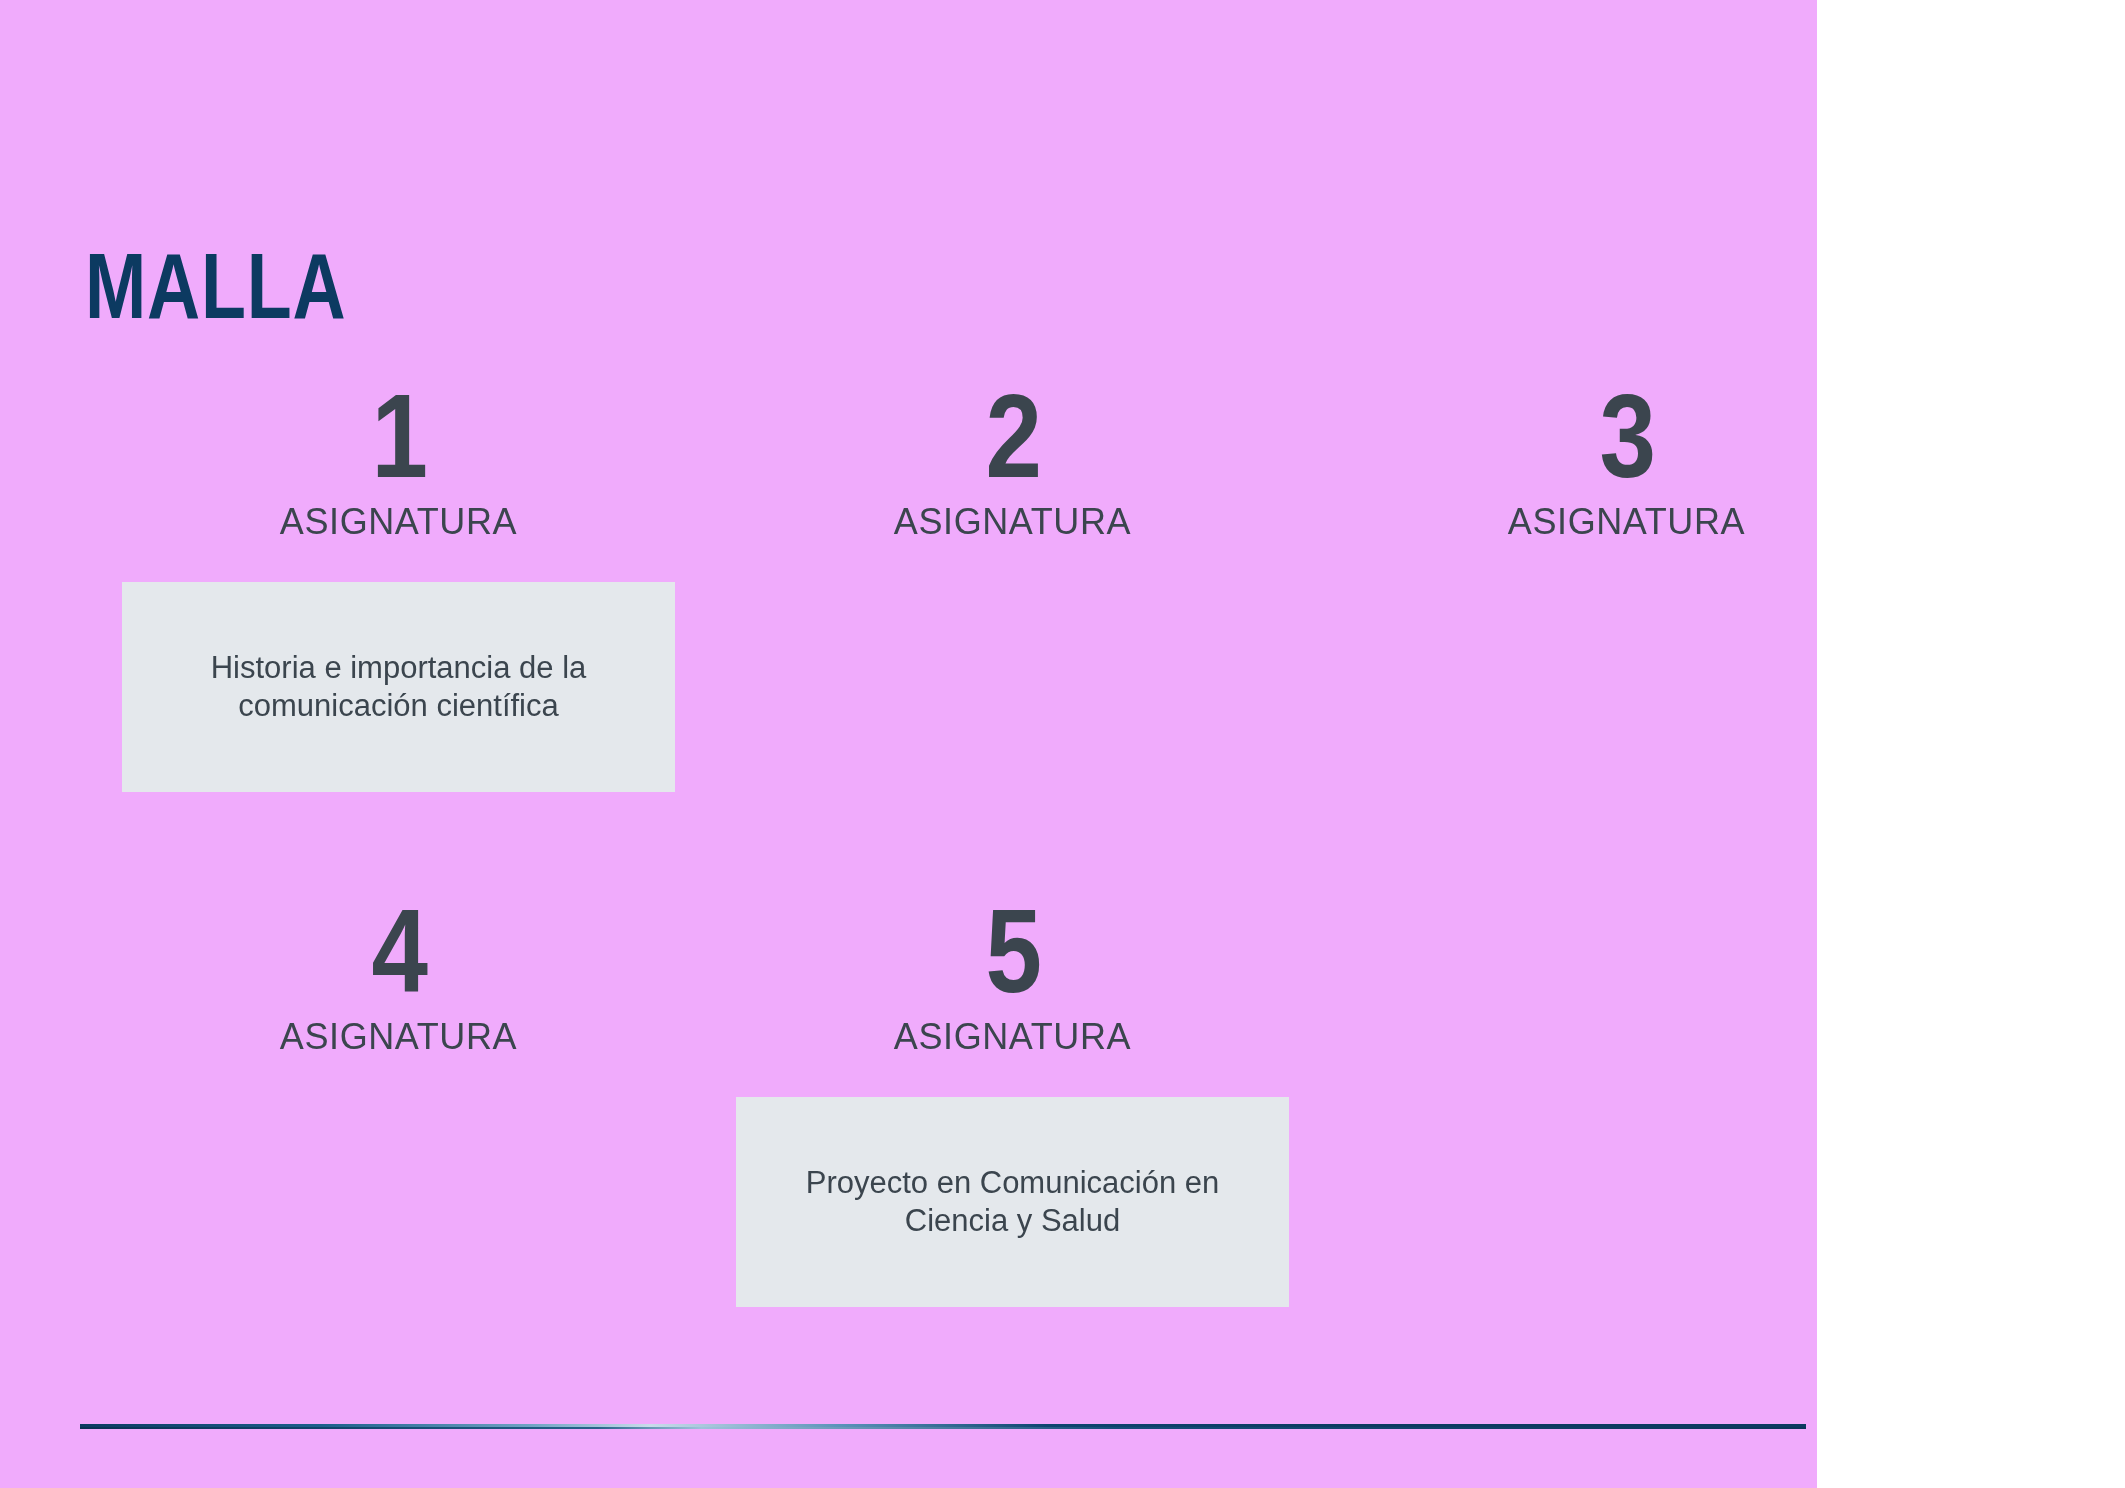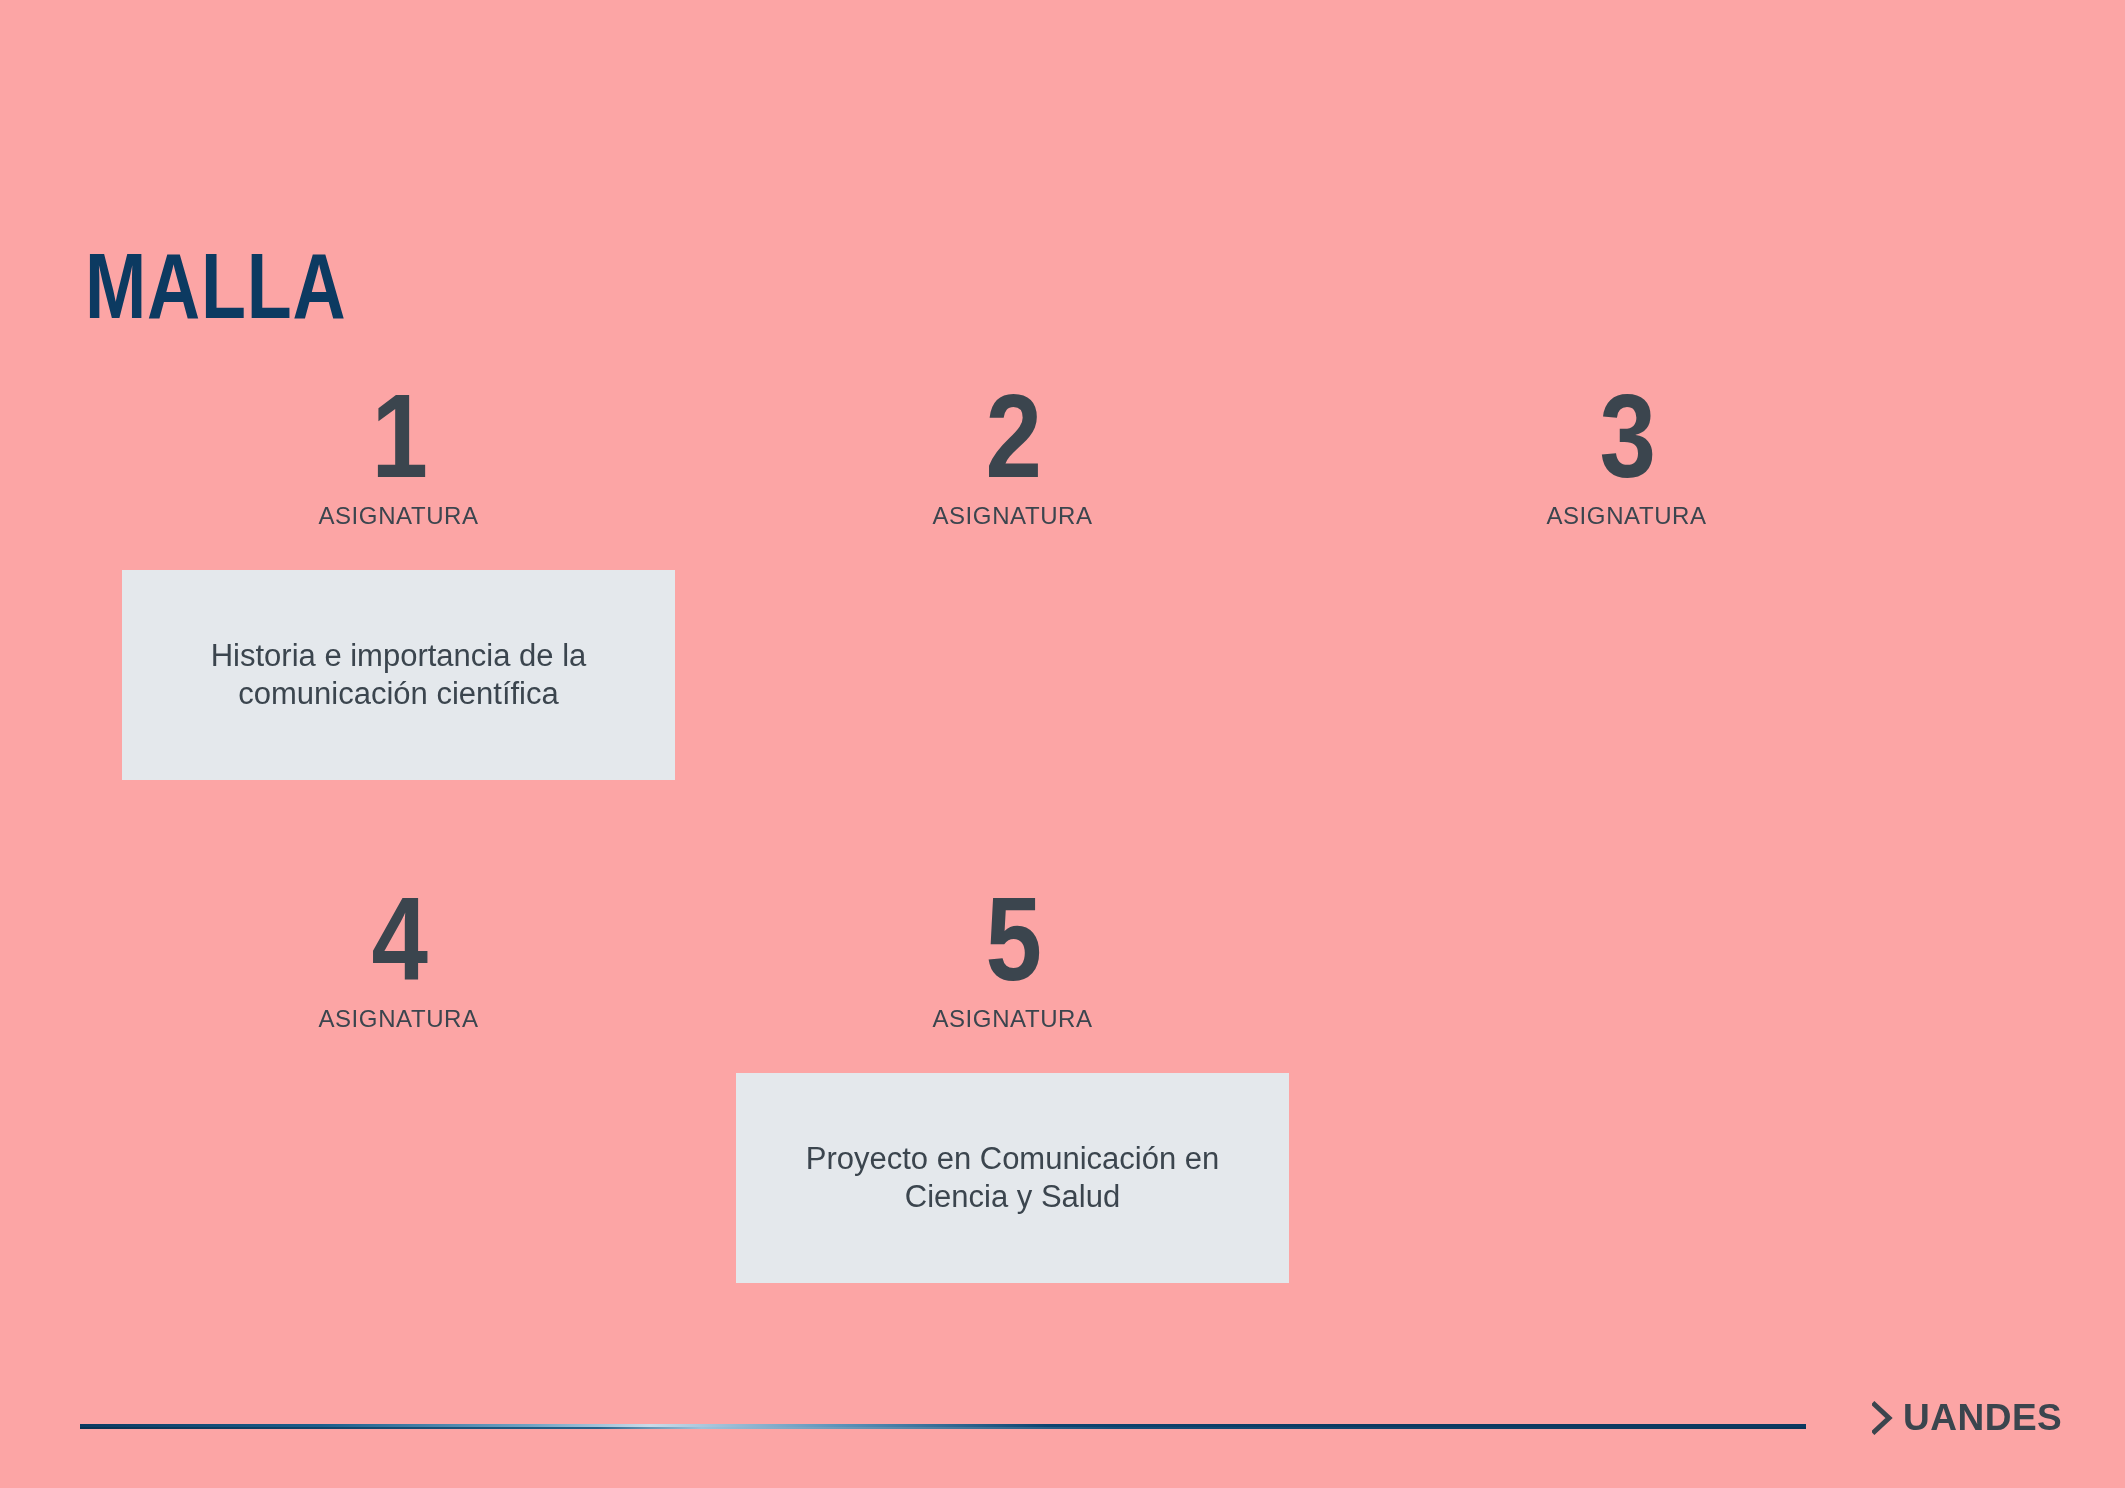--- a/index.html
+++ b/index.html
@@ -8,23 +8,23 @@
     padding: 0;
     background: #ffffff;
   }
   body {
     font-family: "Liberation Sans", "DejaVu Sans", sans-serif;
     -webkit-font-smoothing: antialiased;
   }
 
   .slide {
     position: relative;
-    width: 2125px;
+    width: 1817px;
     height: 1488px;
-    background: #fca5a5;
+    background: #f0abfc;
     overflow: hidden;
   }
 
   
   .slide-title {
     position: absolute;
     left: 85px;
     top: 178px;
     font-size: 92px;
     line-height: 1;
@@ -71,21 +71,21 @@
     margin: 0;
     padding: 0;
     height: 112px;
     display: flex;
     align-items: flex-start;
     justify-content: center;
   }
 
   .course-subject-label {
     margin-top: 12px;
-    font-size: 24px;
+    font-size: 36px;
     line-height: 1;
     font-weight: 400;
     letter-spacing: 0.6px;
     color: #3B454E;
   }
 
   .course-card {
     margin-top: 42px;
     width: 553px;
     height: 210px;

